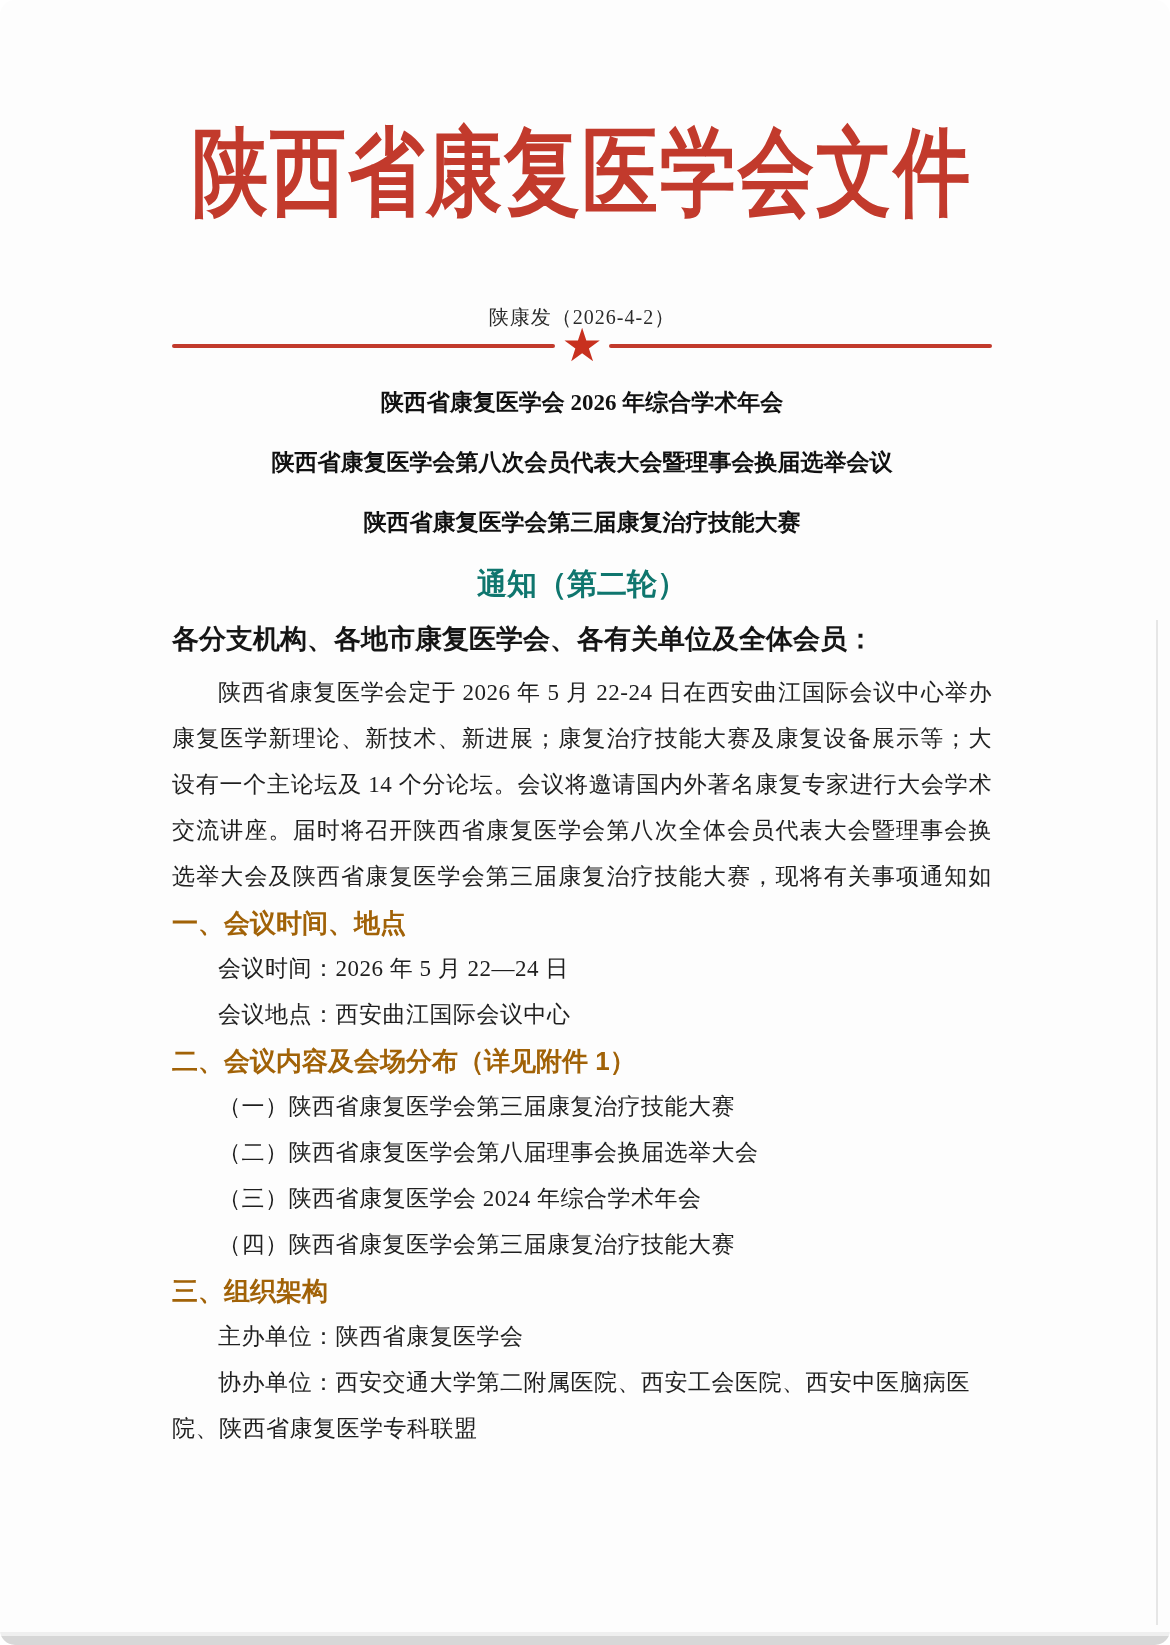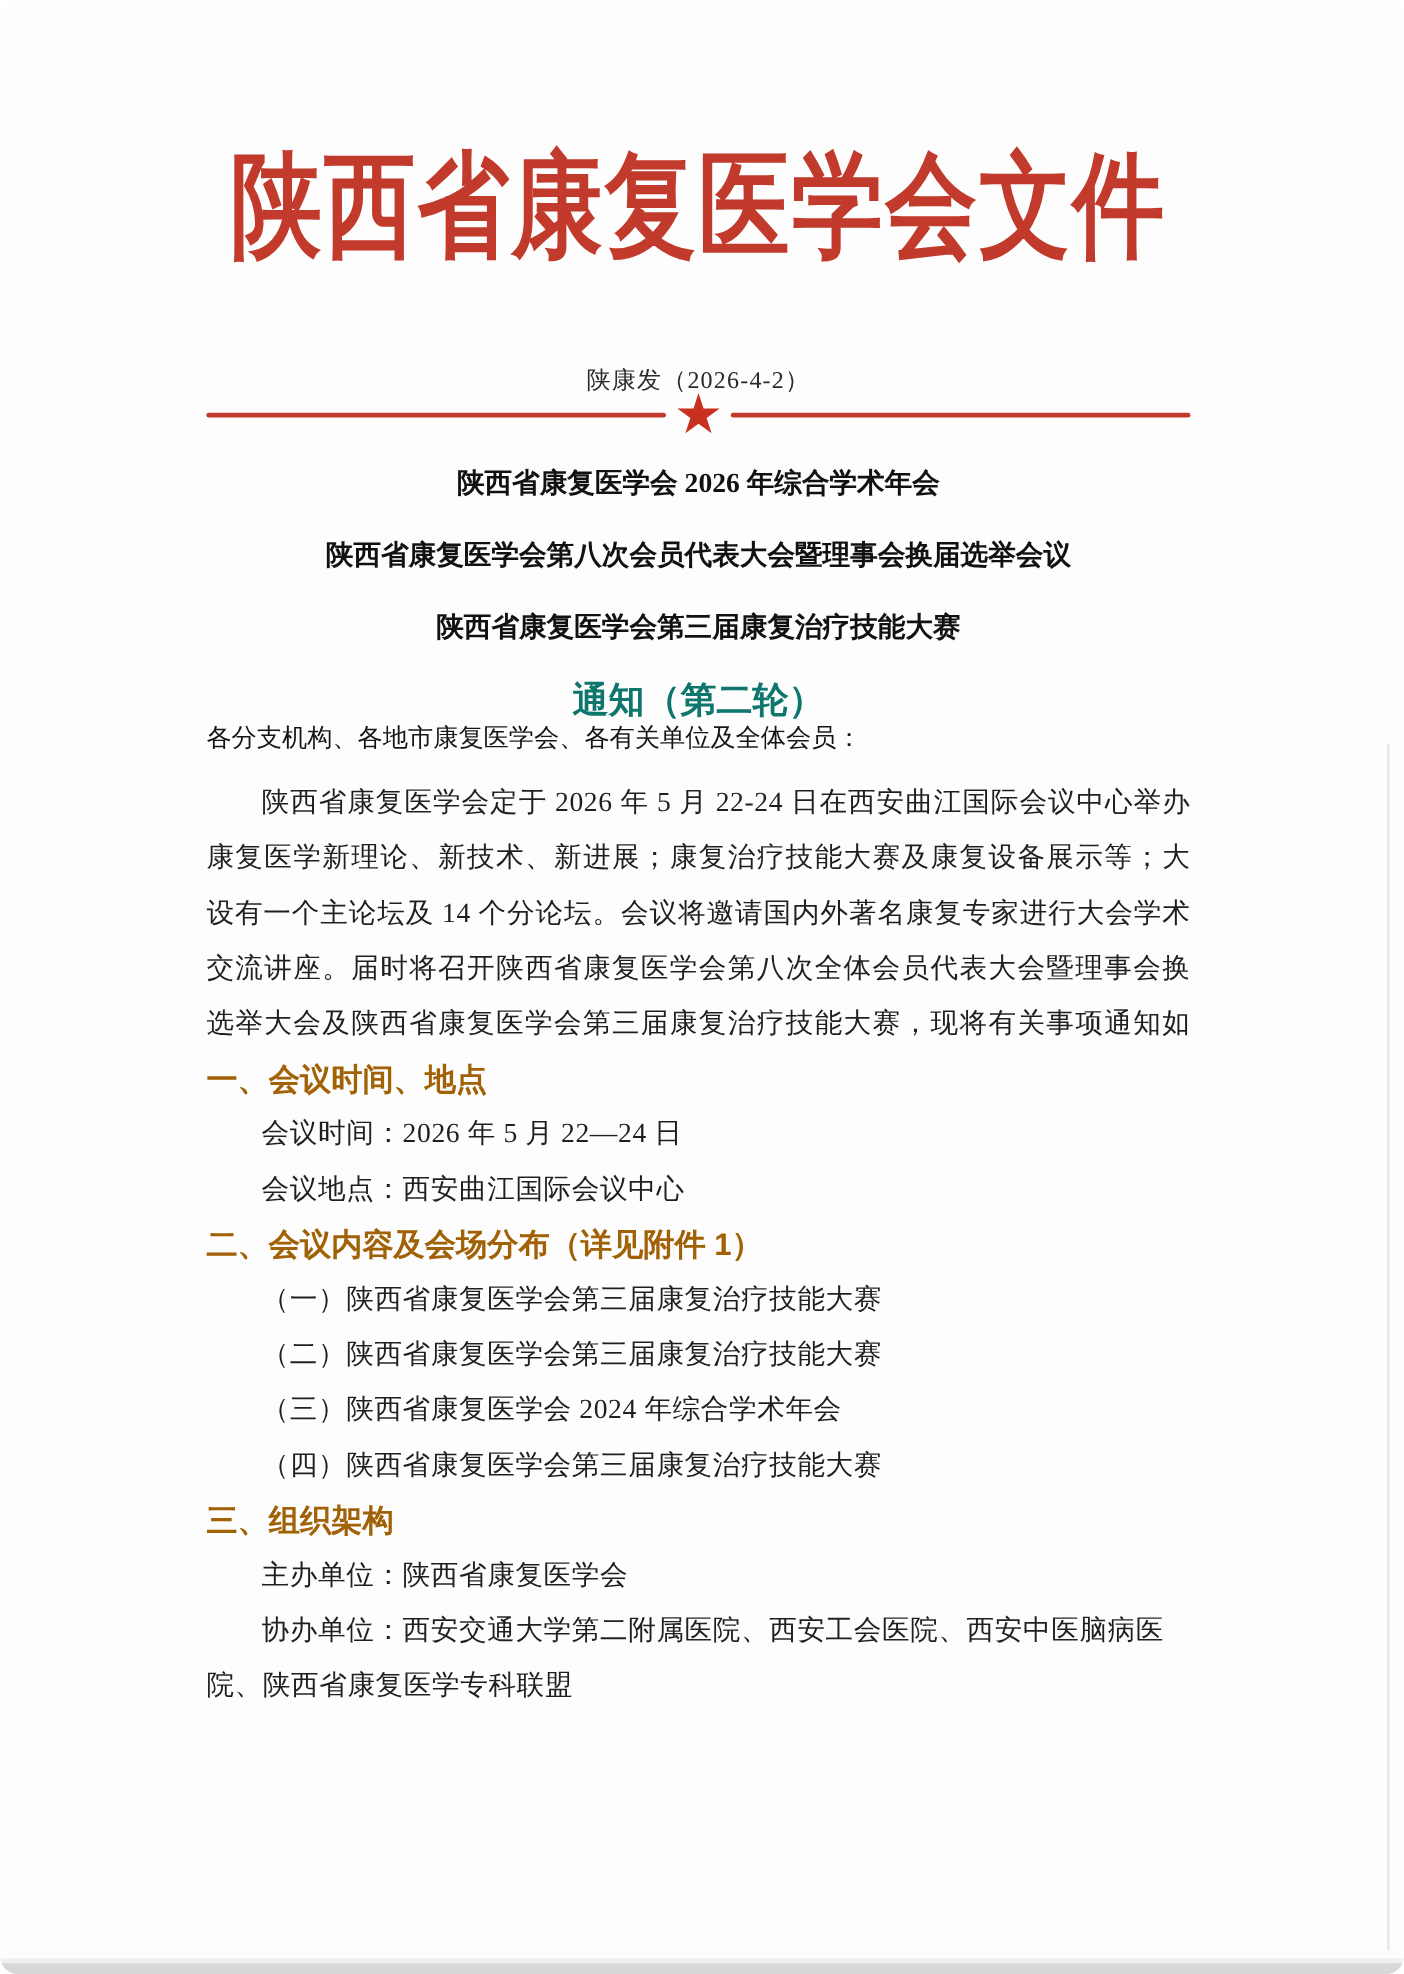--- a/index.html
+++ b/index.html
@@ -70,23 +70,24 @@
   }
   .notice-title {
     margin-top: 0;
     font-size: 30px;
     line-height: 32px;
     font-weight: bold;
     text-align: center;
     color: #0f766e;
   }
   .salutation {
-    font-size: 21px;
+    margin-top: 24px;
+    font-size: 27px;
     line-height: 30px;
-    font-weight: normal;
+    font-weight: bold;
     color: #151515;
     white-space: nowrap;
   }
   .intro {
     margin-top: 16px;
     font-size: 23px;
     letter-spacing: 0.5px;
   }
   .intro .line {
     line-height: 46px;
@@ -164,21 +165,21 @@
     </div>
 
     <div class="sections">
 
       <div class="heading">一、会议时间、地点</div>
       <div class="item">会议时间：2026 年 5 月 22—24 日</div>
       <div class="item">会议地点：西安曲江国际会议中心</div>
 
       <div class="heading">二、会议内容及会场分布（详见附件 1）</div>
       <div class="item">（一）陕西省康复医学会第三届康复治疗技能大赛</div>
-      <div class="item">（二）陕西省康复医学会第三届康复治疗技能大赛</div>
+      <div class="item">（二）陕西省康复医学会第八届理事会换届选举大会</div>
       <div class="item">（三）陕西省康复医学会 2024 年综合学术年会</div>
       <div class="item">（四）陕西省康复医学会第三届康复治疗技能大赛</div>
 
       <div class="heading">三、组织架构</div>
       <div class="item">主办单位：陕西省康复医学会</div>
       <div class="item">协办单位：西安交通大学第二附属医院、西安工会医院、西安中医脑病医院、陕西省康复医学专科联盟</div>
 
     </div>
   </div>
 

